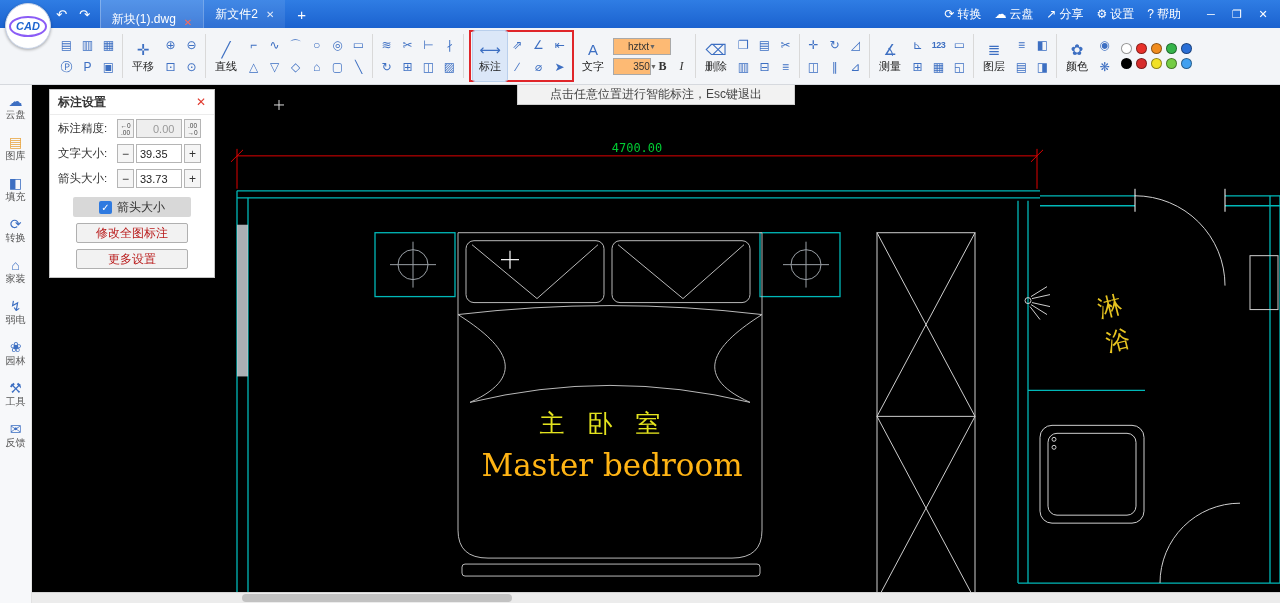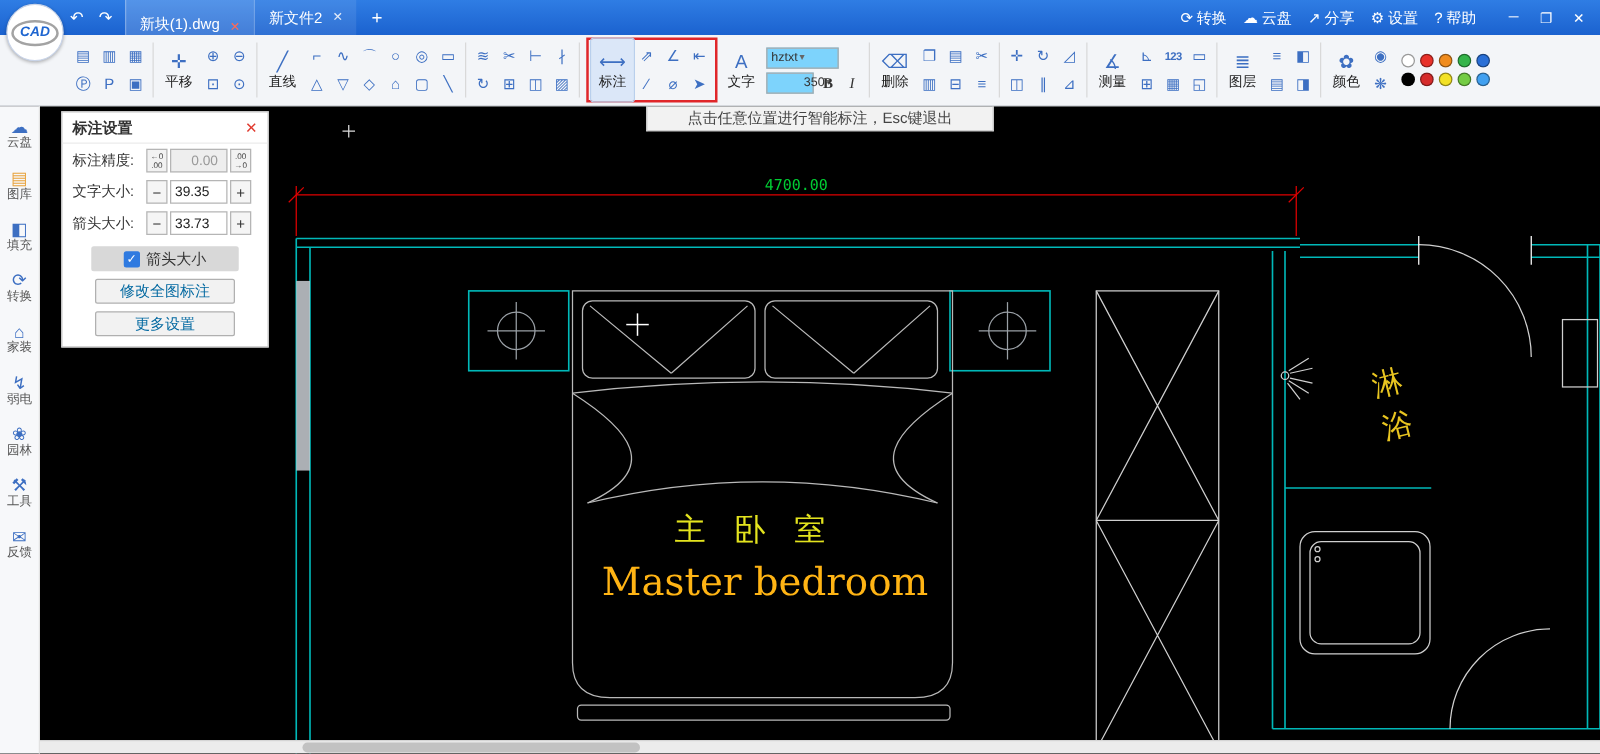--- a/index.html
+++ b/index.html
@@ -17,21 +17,21 @@
     display:flex;align-items:center;color:#fff;font-size:12px;
     padding-left:56px;position:relative;z-index:40;
   }
   .logo{
     position:absolute;left:5px;top:3px;width:44px;height:44px;border-radius:50%;
     background:#fff;border:1px solid #c9d4e8;z-index:60;
     display:flex;align-items:center;justify-content:center;
     box-shadow:0 1px 3px rgba(0,0,0,.3);
   }
   .logo-text{
-    color:#1f66d0;border:2px solid #a3a3a3;border-radius:50%;
+    color:#1f66d0;border:2px solid #8b5cf6;border-radius:50%;
     font-weight:bold;font-style:italic;font-size:11px;padding:3px 5px;line-height:11px;
   }
   .navarrows{display:flex;gap:12px;margin-right:10px;font-size:13px;}
   .navarrows span{cursor:pointer;}
   .tabs{display:flex;height:28px;}
   .tab{
     height:28px;display:flex;align-items:center;gap:8px;padding:0 11px;
     border-left:1px solid rgba(255,255,255,.28);cursor:pointer;white-space:nowrap;
   }
   .tab.home{border-left:none;background:transparent;}
@@ -64,22 +64,22 @@
   }
   .bigbtn .bicon{font-size:15px;color:#3d6fc2;line-height:17px;}
   .bigbtn .blabel{font-size:11px;color:#222;line-height:12px;white-space:nowrap;}
   .bigbtn.pressed{background:#dbe7f8;outline:1px solid #b9cfec;}
   .redbox{
     display:flex;align-items:center;border:2px solid #e0262a;height:48px;
     padding:0 2px;margin:0 2px;flex:0 0 auto;
   }
   .fontcol{display:flex;flex-direction:column;gap:3px;margin:0 3px;}
   .combo{
-    width:58px;height:17px;background:#7dd3fc;border:1px solid #a9a9a9;
-    display:flex;align-items:center;justify-content:flex-start;
+    width:58px;height:17px;background:#fdba74;border:1px solid #a9a9a9;
+    display:flex;align-items:center;justify-content:center;
     padding:0 3px;font-size:10px;color:#333;cursor:pointer;box-sizing:border-box;
   }
   .combo .dd{font-size:7px;color:#666;}
   .combo.small{width:38px;padding-left:29px;}
   .row2{display:flex;align-items:center;gap:4px;}
   .bi{width:15px;height:16px;display:flex;align-items:center;justify-content:center;font-size:12px;color:#333;cursor:pointer;}
   .bi.b{font-weight:bold;font-family:"Liberation Serif","DejaVu Serif",serif;}
   .bi.i{font-style:italic;font-family:"Liberation Serif","DejaVu Serif",serif;}
   .palette{
     display:grid;grid-template-rows:15px 15px;grid-auto-flow:column;grid-auto-columns:15px;
@@ -142,21 +142,21 @@
   .autobtn{
     width:118px;height:20px;margin:7px auto 2px auto;background:#d8d8d8;border-radius:2px;
     display:flex;align-items:center;justify-content:center;gap:5px;cursor:pointer;color:#333;
   }
   .cb{
     width:13px;height:13px;background:#2f7ae0;color:#fff;border-radius:2px;
     display:flex;align-items:center;justify-content:center;font-size:10px;line-height:13px;
   }
   .dlgbtn{
     width:112px;height:20px;line-height:18px;margin:6px auto 0 auto;background:#f2f2f2;
-    border:1px solid #b0b0b0;border-radius:2px;text-align:center;color:#0369a1;cursor:pointer;
+    border:1px solid #b0b0b0;border-radius:2px;text-align:center;color:#b91c1c;cursor:pointer;
     box-sizing:border-box;
   }
 
   
   .hscroll{
     position:absolute;left:0;right:0;bottom:0;height:10px;background:#ececec;
     border-top:1px solid #d5d5d5;z-index:10;
   }
   .hthumb{position:absolute;left:210px;top:1px;width:270px;height:8px;background:#c2c2c2;border-radius:4px;cursor:pointer;}
 </style>

